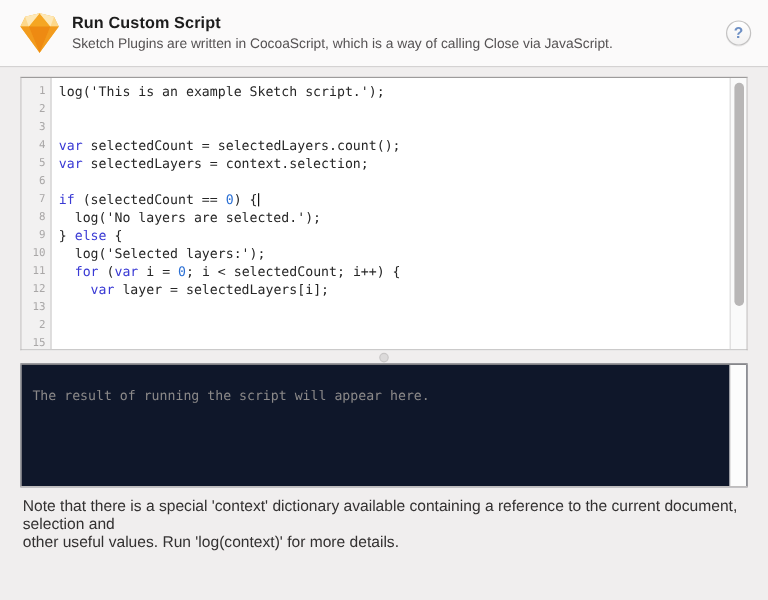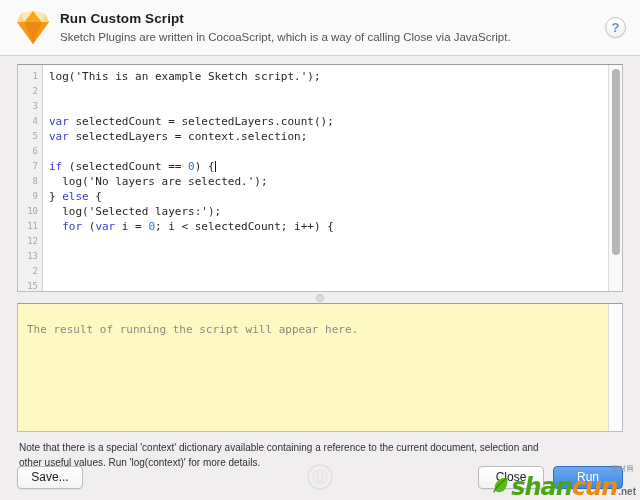--- a/index.html
+++ b/index.html
@@ -153,41 +153,41 @@
     transform: translateX(-50%);
     width: 8px; height: 8px;
     border-radius: 50%;
     background: #dcdada;
     border: 1px solid #c8c6c6;
   }
 
   
   .result-wrap {
     position: relative;
-    height: 129px;
-    background: #fef9c3;
+    height: 103px;
+    background: #0f172a;
     border: 1px solid #bfbdbd;
     border-top-color: #9d9b9b;
     flex: 0 0 auto;
     overflow: hidden;
   }
   .result-text {
     font-family: "DejaVu Sans Mono", monospace;
     font-size: 11px;
     line-height: 15px;
     color: #8b8989;
     padding: 18px 0 0 9px;
     white-space: pre;
   }
   .result-wrap .vscroll { background: #fcfcfc; }
 
   
   .note {
     padding: 8px 2px 0 2px;
-    font-size: 10px;
+    font-size: 13px;
     line-height: 15px;
     color: #333131;
     flex: 0 0 auto;
   }
 
   
   .footer {
     flex: 0 0 auto;
     height: 46px;
     display: flex;
@@ -318,20 +318,21 @@
           <div class="code-line">&nbsp;</div>
           <div class="code-line">&nbsp;</div>
           <div class="code-line"><span class="kw">var</span> selectedCount = selectedLayers.count();</div>
           <div class="code-line"><span class="kw">var</span> selectedLayers = context.selection;</div>
           <div class="code-line">&nbsp;</div>
           <div class="code-line"><span class="kw">if</span> (selectedCount == <span class="num">0</span>) {<span class="caret"></span></div>
           <div class="code-line">  log('No layers are selected.');</div>
           <div class="code-line">} <span class="kw">else</span> {</div>
           <div class="code-line">  log('Selected layers:');</div>
           <div class="code-line">  <span class="kw">for</span> (<span class="kw">var</span> i = <span class="num">0</span>; i &lt; selectedCount; i++) {</div>
+          <div class="code-line">    <span class="kw">var</span> layer = selectedLayers[i];</div>
         </div>
       <div class="vscroll">
         <div class="thumb"></div>
       </div>
     </div>
 
     <div class="splitter">
       <div class="dot"></div>
     </div>
 
@@ -339,34 +340,13 @@
       <div class="result-text">The result of running the script will appear here.</div>
       <div class="vscroll"></div>
     </div>
 
     <div class="note">
       <div>Note that there is a special 'context' dictionary available containing a reference to the current document, selection and</div>
       <div>other useful values. Run 'log(context)' for more details.</div>
     </div>
   </div>
 
-  <div class="footer">
-    <button class="btn">Save...</button>
-    <div class="spacer"></div>
-    <button class="btn">Close</button>
-    <button class="btn btn-default">Run</button>
-
-    <div class="wm-center">Ⓤ</div>
-
-    <div class="wm-brand">
-      <span class="leaf">
-        <svg viewBox="0 0 20 20" width="18" height="18">
-          <path d="M17 2 C8 2 3 7 3 13 C3 16 5 18 8 18 C15 18 18 10 17 2 Z" fill="#5cb917"></path>
-          <path d="M2 18 C5 12 10 7 16 3" stroke="#3f8c0c" stroke-width="1.6" fill="none"></path>
-        </svg>
-      </span>
-      <span class="sh g1">shan</span>
-        <span class="sh g2">cun</span>
-      <span class="net">.net</span>
-      <span class="cn">素材网</span>
-    </div>
-  </div>
 </div>
 
 </body></html>

